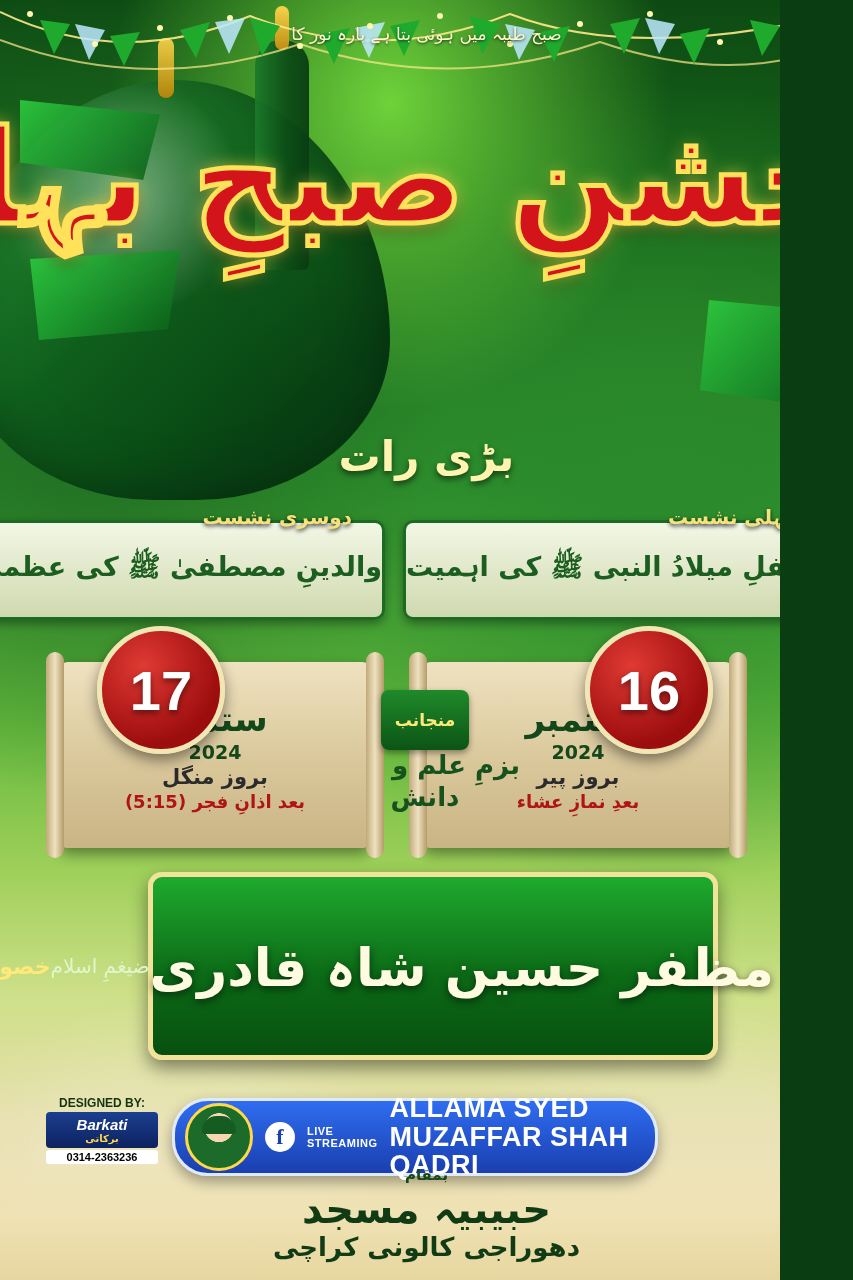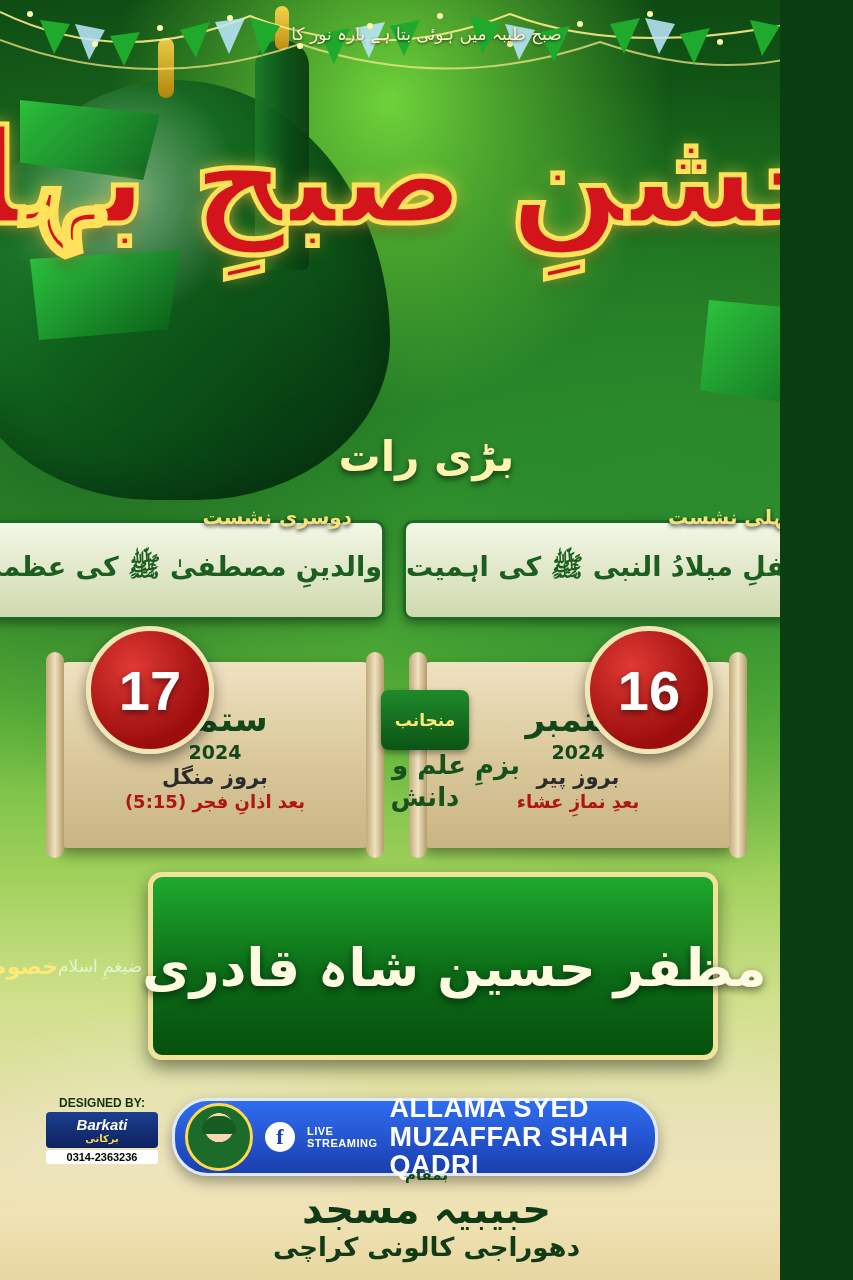--- a/index.html
+++ b/index.html
@@ -132,42 +132,42 @@
   .datebadge{
     position:absolute;top:-10px;width:118px;height:118px;border-radius:50%;
     background:radial-gradient(circle at 35% 30%,#e03a34,#9c0d0d 70%);
     border:5px solid #f3e6b5;
     box-shadow:0 6px 14px rgba(0,0,0,.45);
     display:flex;align-items:center;justify-content:center;
     color:#fff;font-size:56px;font-weight:bold;
     text-shadow:0 3px 6px rgba(0,0,0,.5);
   }
   .datebadge.b16{right:140px;}
-  .datebadge.b17{left:86px;}
+  .datebadge.b17{left:97px;}
   .center-tag{
     position:absolute;left:330px;top:54px;width:190px;text-align:center;
     color:#0f4a16;font-weight:bold;
   }
   .center-tag .ribbon{
     display:inline-block;background:linear-gradient(180deg,#1f8a2a,#0c5415);
     color:#ffe87a;font-size:17px;padding:20px 14px;border-radius:8px;
     box-shadow:0 3px 6px rgba(0,0,0,.4);
   }
   .center-tag .l1{font-size:26px;color:#17521c;font-weight:bold;text-align:right;}
   .center-tag .l2{font-size:26px;margin-top:2px;color:#17521c;font-weight:bold;}
   
   .speaker-panel{
     position:absolute;top:872px;left:148px;width:560px;height:178px;
     background:linear-gradient(180deg,#1faa2e,#0c6b17 55%,#07500f);
     border:5px solid #f2e39a;border-radius:14px;
     box-shadow:0 8px 18px rgba(0,0,0,.45);
     display:flex;align-items:center;justify-content:center;
   }
   .sp-kicker{font-size:22px;color:#ffe979;font-weight:bold;}
-  .sp-sub{font-size:17px;color:#dff7cd;margin-top:0;}
+  .sp-sub{font-size:20px;color:#dff7cd;margin-top:0;}
   .sp-name{font-size:52px;font-weight:bold;color:#fffbe0;margin-top:4px;
     text-shadow:0 3px 8px rgba(0,0,0,.55);}
   
   .designed{
     position:absolute;left:46px;top:1096px;width:112px;text-align:center;
     color:#14340f;font-size:12px;font-weight:bold;
   }
   .designed .box{
     background:linear-gradient(180deg,#1b3f8f,#0d2260);
     color:#ffd94a;border-radius:4px;padding:4px 2px;margin:2px 0;

